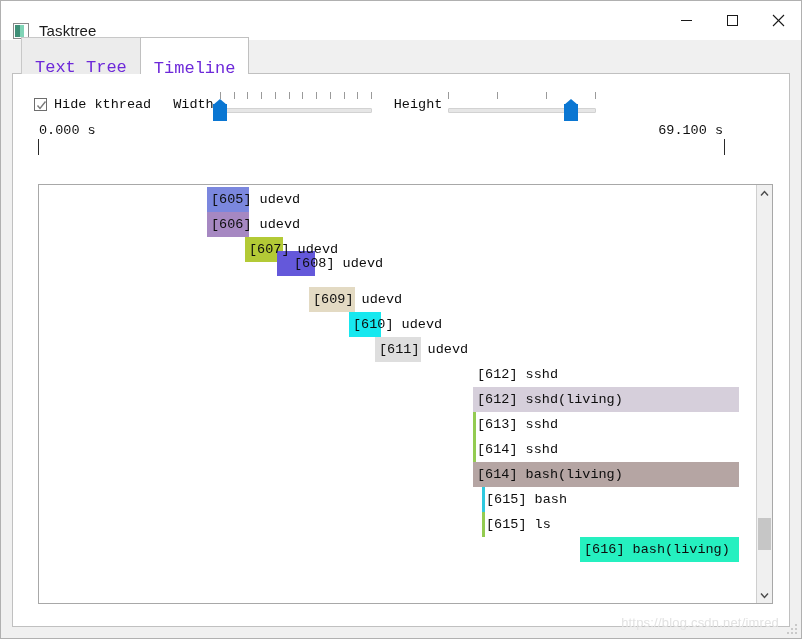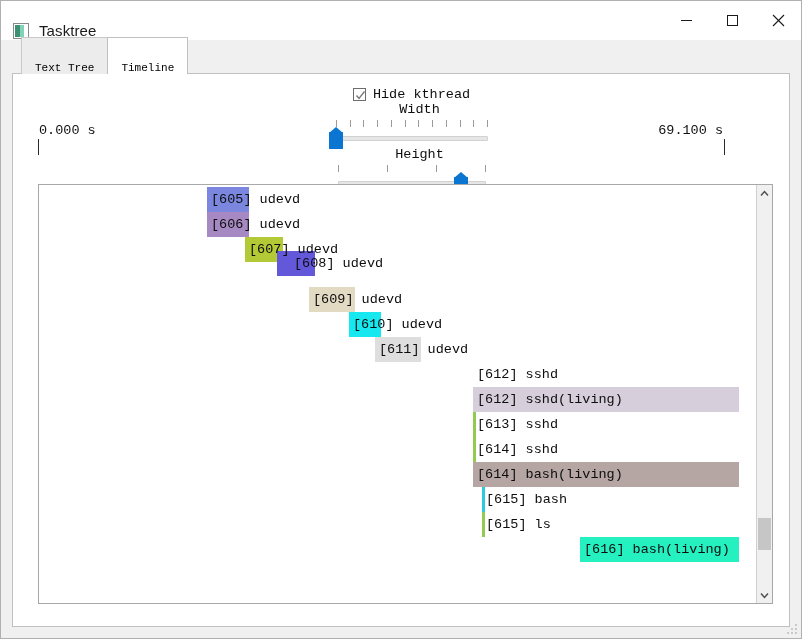--- a/index.html
+++ b/index.html
@@ -94,22 +94,22 @@
     flex: 0 0 25px;
     display: flex;
     align-items: flex-end;
     padding-left: 9px;
     box-sizing: border-box;
     position: relative;
     z-index: 2;
   }
   .tab {
     font-family: "Liberation Mono", monospace;
-    font-size: 11px;
-    color: #000000;
+    font-size: 17px;
+    color: #6d28d9;
     height: 24px;
     line-height: 24px;
     padding: 18px 13px;
     box-sizing: border-box;
     border: 1px solid #c8c8c8;
     border-bottom: none;
     background: #ececec;
     margin-right: -1px;
   }
   .tab.active {
@@ -130,21 +130,20 @@
     margin-top: -1px;
   }
   
   .controls {
     height: 34px;
     display: flex;
     align-items: center;
     padding-left: 21px;
     box-sizing: border-box;
     margin-top: 13px;
-    flex-direction: column;
   }
   .checkrow { display: flex; align-items: center; }
   .checkbox {
     width: 13px; height: 13px;
     border: 1px solid #6d6d6d;
     background: #ffffff;
     box-sizing: border-box;
     position: relative;
     margin-right: 7px;
     flex: 0 0 13px;
@@ -489,20 +488,21 @@
             <svg width="9" height="7" viewBox="0 0 9 7">
                 <polyline points="1,1.5 4.5,5.5 8,1.5" fill="none" stroke="#4c4c4c" stroke-width="1.4"></polyline>
               </svg>
           </div>
         </div>
       </div>
 
     </div>
   </div>
 
+  <div class="watermark">https://blog.csdn.net/imred</div>
   <div class="grip" id="resize-grip">
       <i style="left: 8px; top: 0px;"></i>
       <i style="left: 4px; top: 4px;"></i>
       <i style="left: 8px; top: 4px;"></i>
       <i style="left: 0px; top: 8px;"></i>
       <i style="left: 4px; top: 8px;"></i>
       <i style="left: 8px; top: 8px;"></i>
     </div>
 </div>
 

